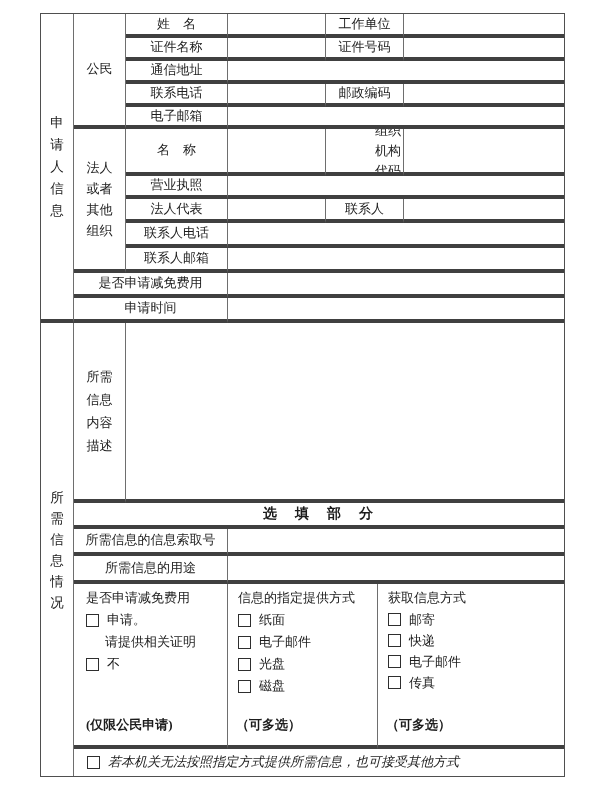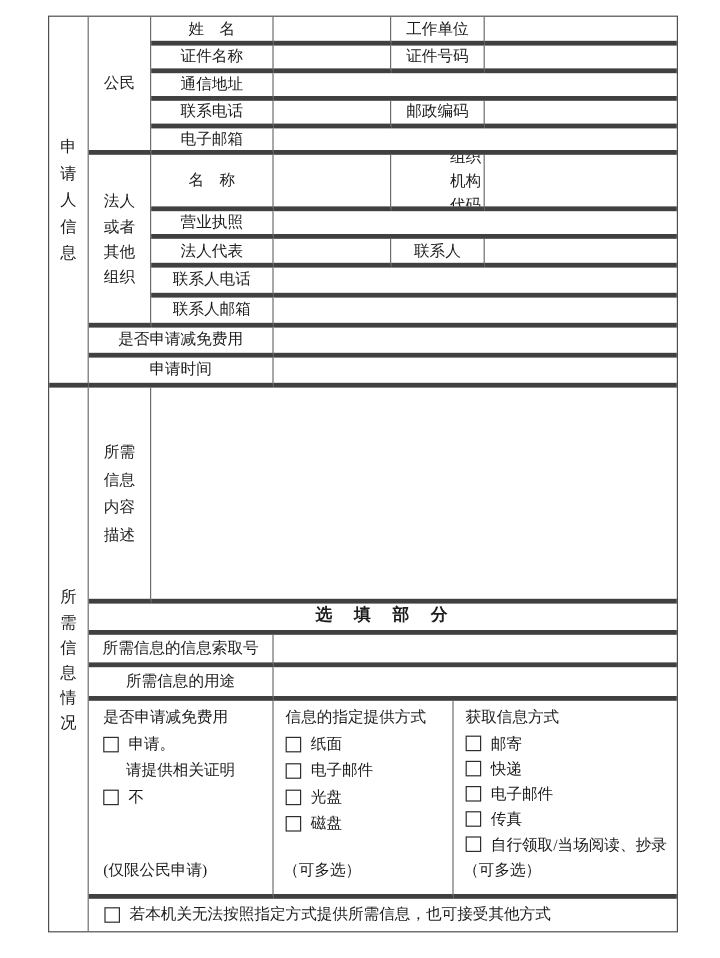--- a/index.html
+++ b/index.html
@@ -32,26 +32,26 @@
   .vlabel6{line-height:21px;}
   .stack2{width:28px;word-break:break-all;line-height:21px;text-align:center;}
   .stack2d{width:28px;word-break:break-all;line-height:23px;text-align:center;}
   .stack4{width:54px;word-break:break-all;line-height:20px;text-align:center;margin-left:47px;}
   .header-row{font-weight:bold;letter-spacing:2px;font-size:14px;}
   .optcell{flex-direction:column;align-items:stretch;justify-content:flex-start;padding:3px 4px 10px 0;}
   .optline{display:flex;align-items:center;gap:8px;line-height:22px;padding-left:10px;text-align:center;}
   .optcell.c3 .optline{line-height:21px;}
   .opttitle{line-height:22px;padding-left:10px;}
   .optnote{line-height:22px;padding-left:29px;}
-  .optfoot{margin-top:auto;line-height:20px;padding-left:8px;}
+  .optfoot{margin-top:auto;line-height:20px;padding-left:8px;font-weight:bold;}
   .fee .opttitle,.fee .optline{padding-left:12px;}
   .fee .optnote{padding-left:31px;}
   .fee .optfoot{padding-left:12px;}
   .cb{width:11px;height:11px;border:1px solid #2e2e2e;background:#fff;flex:none;display:inline-block;}
-  .fallback{justify-content:flex-start;gap:8px;padding-left:13px;}
+  .fallback{justify-content:flex-start;gap:8px;padding-left:13px;font-style:italic;}
 </style>
 </head>
 <body>
 
 <div class="form">
 
   <div class="grid upper">
 
     <div class="cell" style="grid-area:1/1/13/2">
       <span class="vlabel">申请人信息</span>
@@ -179,24 +179,20 @@
         <span>快递</span>
       </div>
       <div class="optline">
         <span class="cb"></span>
         <span>电子邮件</span>
       </div>
       <div class="optline">
         <span class="cb"></span>
         <span>传真</span>
       </div>
-      <div class="optline">
-        <span class="cb"></span>
-        <span>自行领取/当场阅读、抄录</span>
-      </div>
       <div class="optfoot">（可多选）</div>
     </div>
 
     <div class="cell fallback nbr nbb" style="grid-area:6/2/7/6">
       <span class="cb"></span>
       <span>若本机关无法按照指定方式提供所需信息，也可接受其他方式</span>
     </div>
   </div>
 </div>
 

